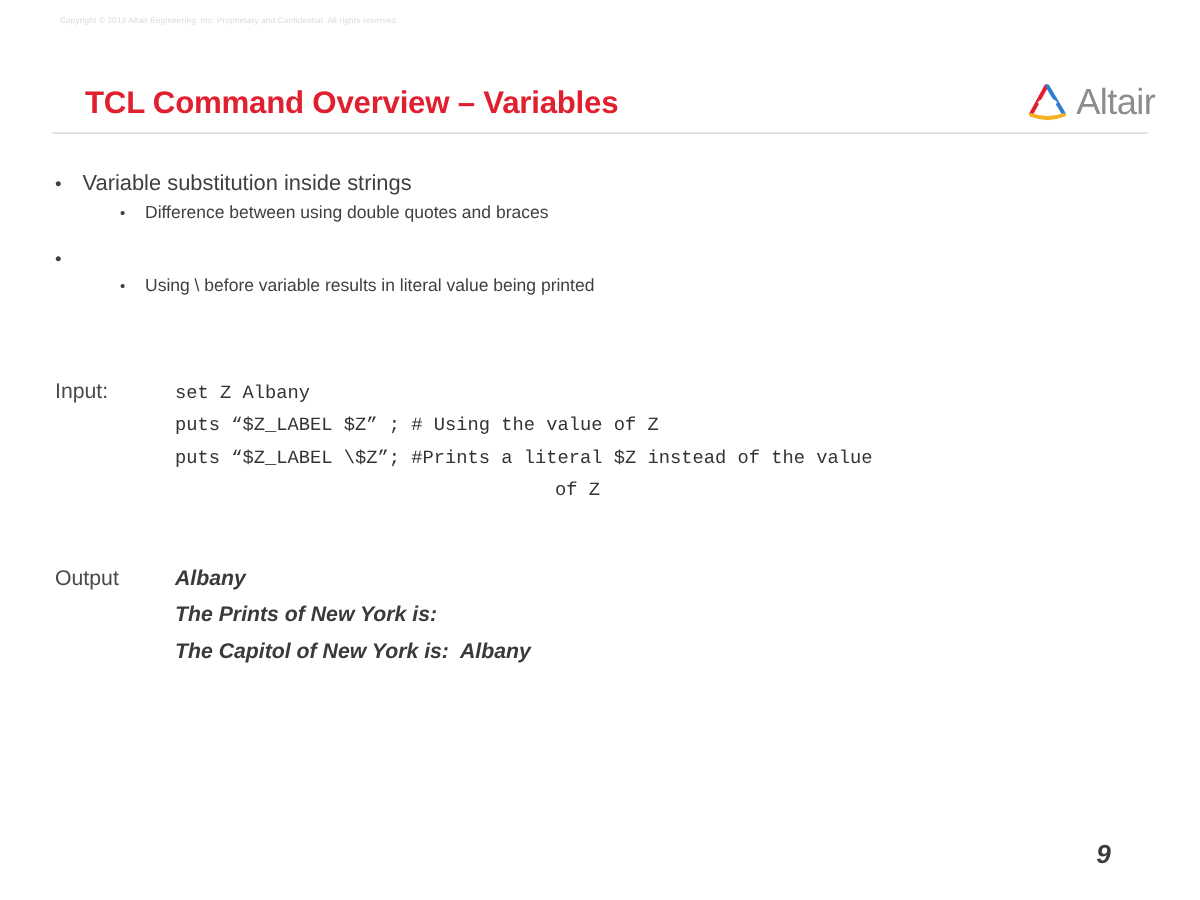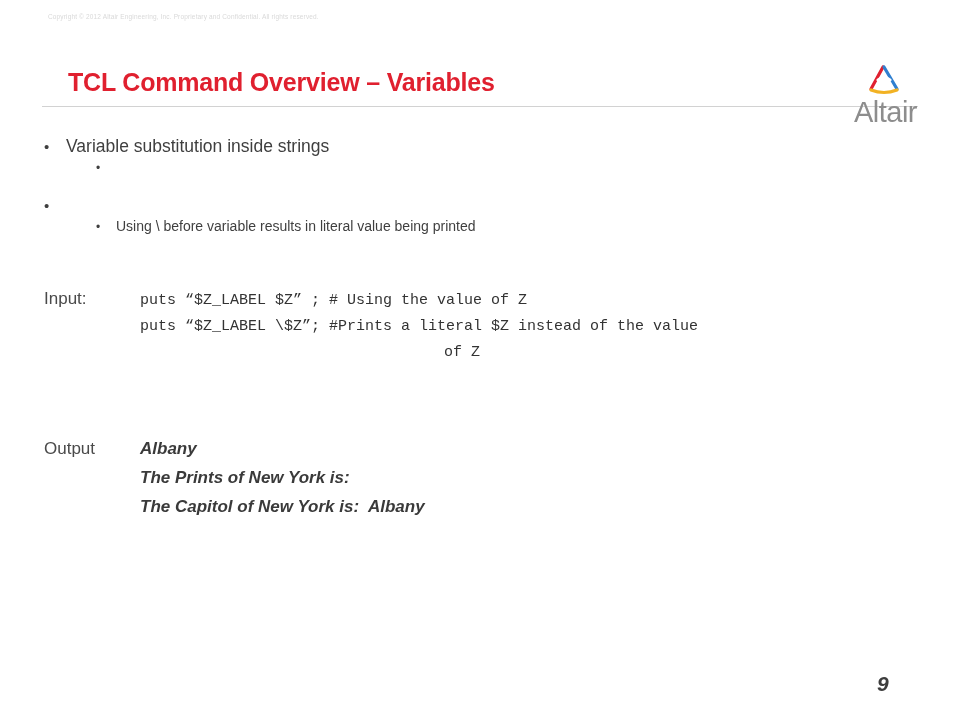--- a/index.html
+++ b/index.html
@@ -49,21 +49,20 @@
 
   
   .logo {
     position: absolute;
     left: 818px;
     top: 62px;
     width: 132px;
     height: 40px;
     display: flex;
     align-items: center;
-    flex-direction: column;
   }
   .logo-mark {
     width: 40px;
     height: 36px;
     flex: none;
   }
   .logo-word {
     font-size: 29px;
     color: #8d8d8d;
     margin-left: 3px;
@@ -109,20 +108,21 @@
   
   .io-block {
     position: absolute;
     left: 44px;
     top: 288px;
     width: 900px;
   }
   .io-row {
     display: flex;
     align-items: baseline;
+    margin-top: 14px;
   }
   .io-label {
     flex: none;
     width: 96px;
     font-size: 17px;
     color: #4a4a4a;
     font-family: "Liberation Sans", sans-serif;
   }
   .code-lines {
     flex: 1;
@@ -191,35 +191,37 @@
   <div class="logo-word">Altair</div>
 </div>
 
 <div class="bullets">
   <div class="bullet b1">
     <span class="dot">•</span>
     <span>Variable substitution inside strings</span>
   </div>
   <div class="bullet b2">
     <span class="dot">•</span>
+    <span>Difference between using double quotes and braces</span>
   </div>
   <div class="spacer-gap"></div>
   <div class="bullet b1">
     <span class="dot">•</span>
   </div>
   <div class="bullet b2">
     <span class="dot">•</span>
     <span>Using \ before variable results in literal value being printed</span>
   </div>
 </div>
 
 <div class="io-block">
   <div class="io-row">
     <div class="io-label">Input:</div>
     <div class="code-lines">
+      <div class="code-line">set Z Albany</div>
       <div class="code-line">puts “$Z_LABEL $Z” ; # Using the value of Z</div>
       <div class="code-line">puts “$Z_LABEL \$Z”; #Prints a literal $Z instead of the value</div>
       <div class="code-line code-wrap">of Z</div>
     </div>
   </div>
 </div>
 
 <div class="out-block">
   <div class="io-row">
     <div class="out-label">Output</div>

